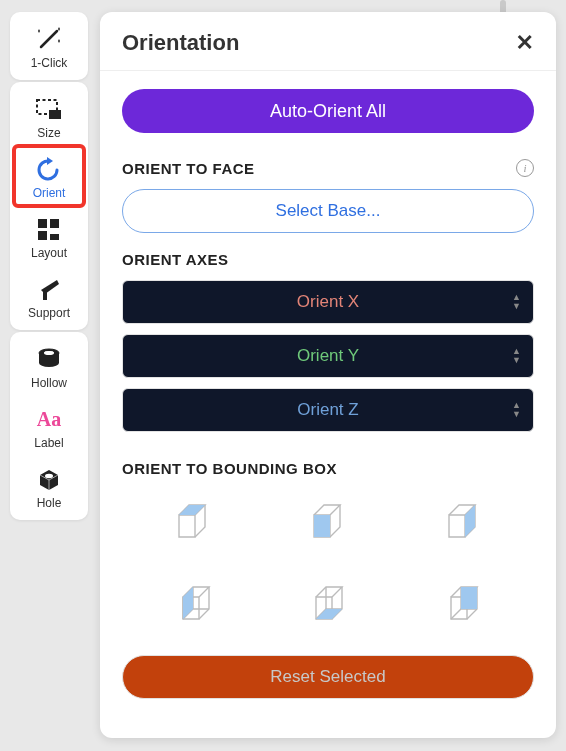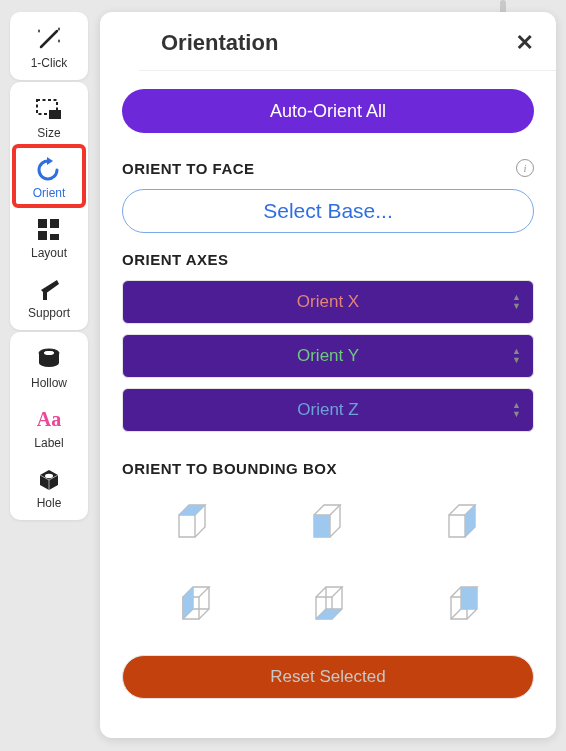--- a/index.html
+++ b/index.html
@@ -72,21 +72,20 @@
     padding: 0;
     display: flex;
     flex-direction: column;
   }
   .panel-header {
     display: flex;
     align-items: center;
     justify-content: space-between;
     padding: 18px 22px 14px 22px;
     border-bottom: 1px solid #eee;
-    margin-left: 39px;
   }
   .panel-title {
     font-size: 22px;
     font-weight: 700;
     color: #333;
   }
   .close-btn {
     font-size: 22px;
     color: #333;
     cursor: pointer;
@@ -132,26 +131,26 @@
     font-style: italic;
     font-family: Georgia, serif;
     cursor: pointer;
   }
   .btn-outline {
     background: #fff;
     color: #2f6fe0;
     border: 1.5px solid #7aa8e8;
     border-radius: 22px;
     height: 44px;
-    font-size: 21px;
+    font-size: 17px;
     cursor: pointer;
     width: 100%;
   }
   .axis-btn {
-    background: #4c1d95;
+    background: #0f172a;
     border: 1px solid #e3e3e3;
     border-radius: 6px;
     height: 44px;
     width: 100%;
     display: flex;
     align-items: center;
     justify-content: center;
     position: relative;
     cursor: pointer;
     font-size: 17px;

